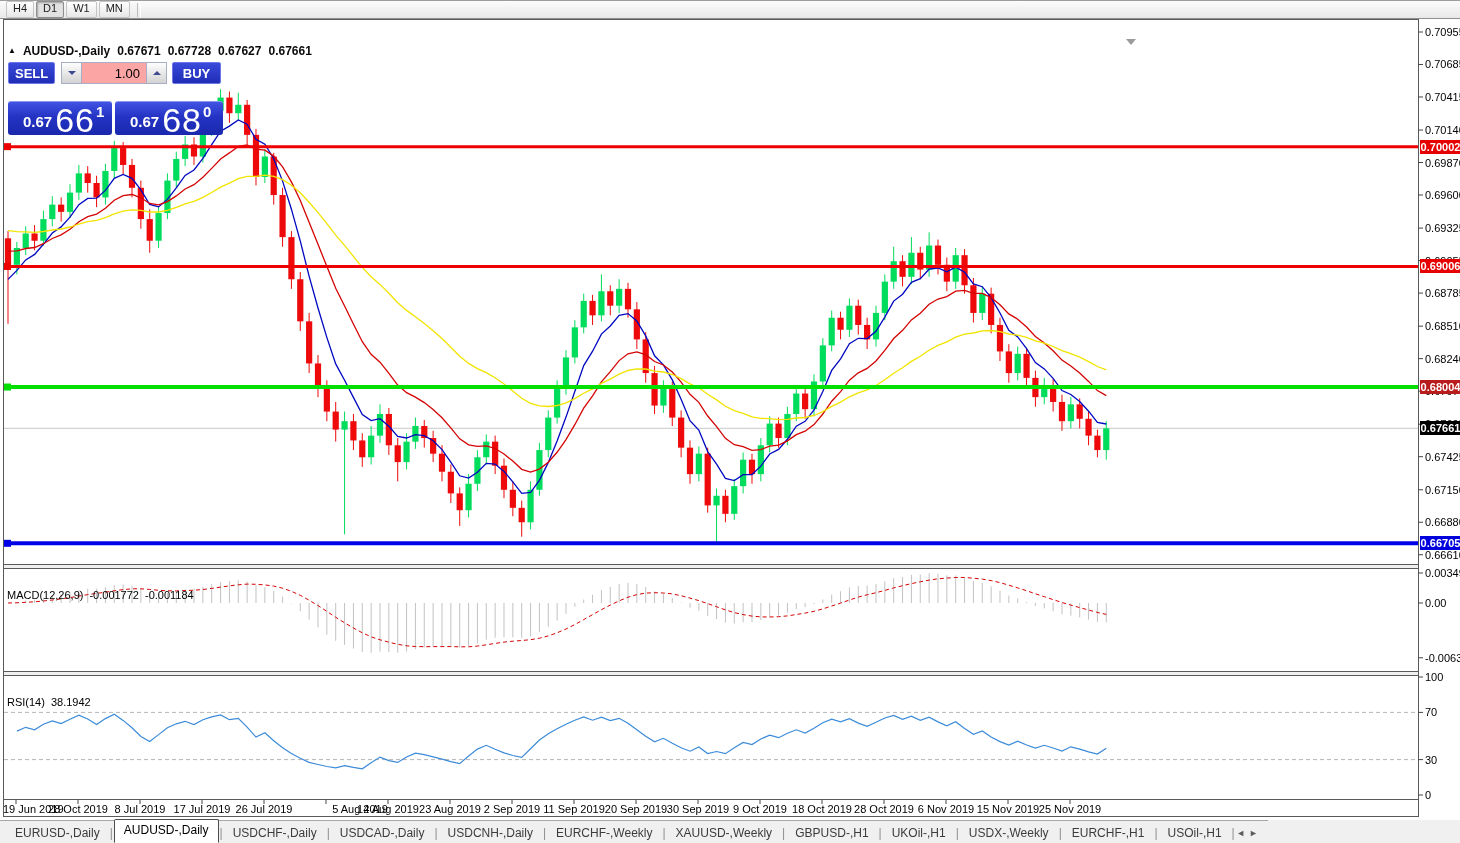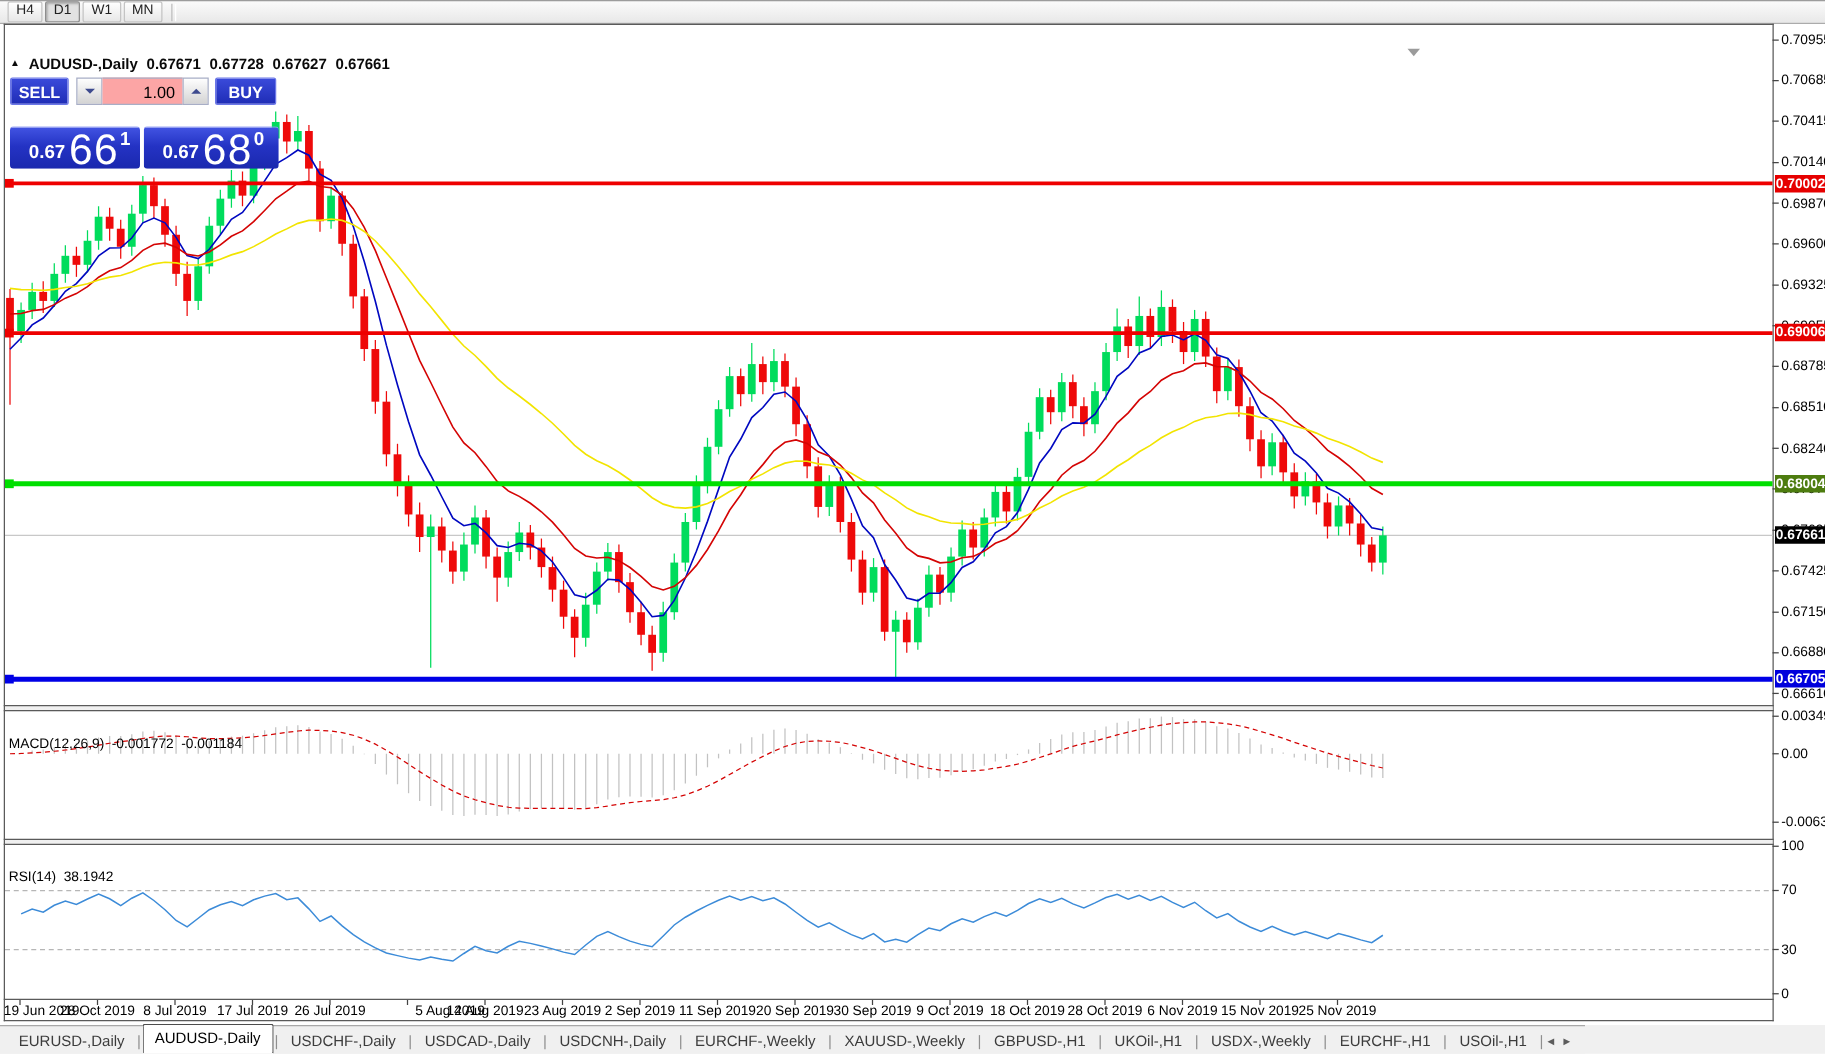--- a/index.html
+++ b/index.html
@@ -631,21 +631,21 @@
     </div>
   <div id="rsi-scale">
       <div class="tick-label" style="left: 1425px; top: 653px;">100</div>
       <div class="tick-label" style="left: 1425px; top: 688.4px;">70</div>
       <div class="tick-label" style="left: 1425px; top: 735.6px;">30</div>
       <div class="tick-label" style="left: 1425px; top: 771px;">0</div>
     </div>
   <div id="badges">
       <div class="badge" style="left: 1420px; top: 121.654px; background: rgb(230, 0, 0);">0.70002</div>
       <div class="badge" style="left: 1420px; top: 241.48px; background: rgb(230, 0, 0);">0.69006</div>
-      <div class="badge" style="left: 1420px; top: 362.029px; background: #4d7c0f;">0.68004</div>
+      <div class="badge" style="left: 1420px; top: 362.029px; background: #b91c1c;">0.68004</div>
       <div class="badge" style="left: 1420px; top: 403.295px; background: rgb(0, 0, 0);">0.67661</div>
       <div class="badge" style="left: 1420px; top: 518.309px; background: rgb(0, 0, 220);">0.66705</div>
     </div>
   <div id="date-labels">
       <div class="date-label" style="left: 3px; top: 785px; transform: none;">19 Jun 2019</div>
       <div class="date-label" style="left: 78px; top: 785px;">28 Oct 2019</div>
       <div class="date-label" style="left: 140px; top: 785px;">8 Jul 2019</div>
       <div class="date-label" style="left: 202px; top: 785px;">17 Jul 2019</div>
       <div class="date-label" style="left: 264px; top: 785px;">26 Jul 2019</div>
       <div class="date-label" style="left: 326px; top: 785px; margin-left: 34px;">5 Aug 2019</div>

